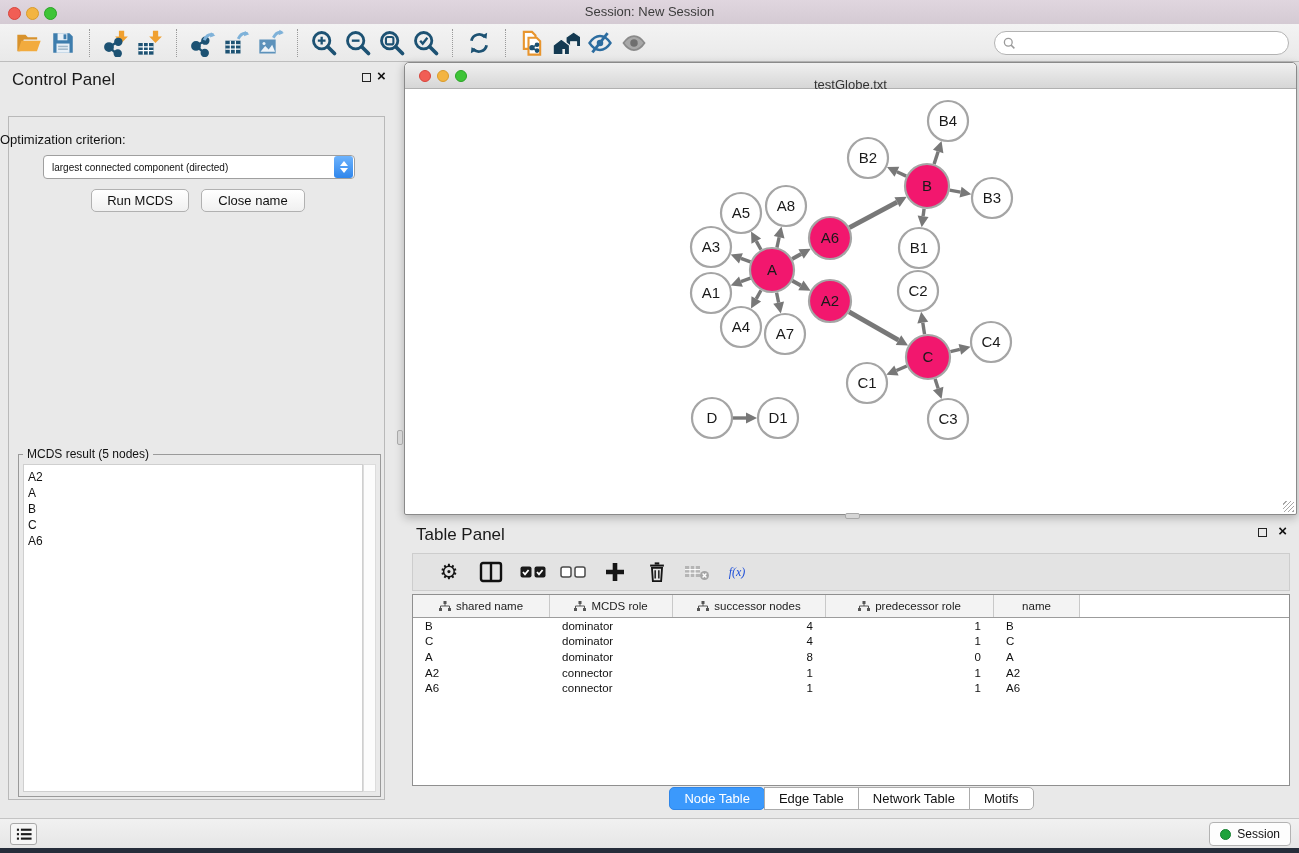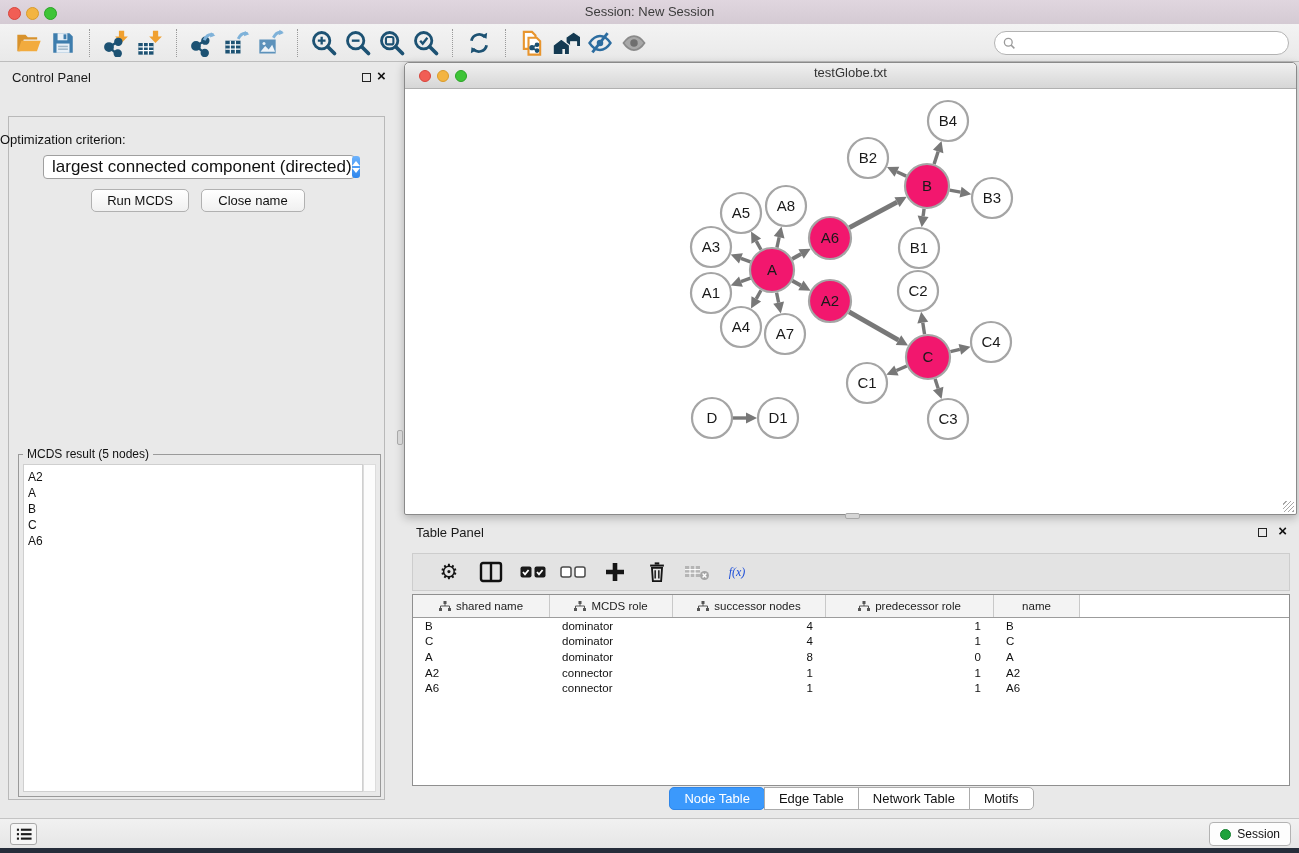--- a/index.html
+++ b/index.html
@@ -24,35 +24,35 @@
     border-radius:4px; cursor:default; flex:0 0 auto; }
   .sep { width:1px; height:28px; border-left:1px dotted #9a9a9a; margin:0 9px; flex:0 0 auto; }
   .search-wrap { position:absolute; right:10px; top:7px; width:295px; height:24px;
     background:#fff; border:1px solid #b3b3b3; border-radius:12px; display:flex; align-items:center; padding-left:8px; }
   .search-wrap input { border:none; outline:none; flex:1; height:20px; font-size:12px;
     background:transparent; font-family:"Liberation Sans",sans-serif; margin-left:5px; }
 
   
   .control-panel { position:absolute; left:0; top:62px; width:396px; height:750px; }
   .panel-head { position:absolute; left:0; top:0; right:0; height:28px; }
-  .panel-title { position:absolute; left:12px; top:8px; font-size:13px; color:#1a1a1a; }
+  .panel-title { position:absolute; left:12px; top:8px; font-size:17px; color:#1a1a1a; }
   .float-ic { position:absolute; width:9px; height:9px; border:1.6px solid #222; top:11px; }
   .close-ic { position:absolute; top:6px; font-size:15px; font-weight:bold; color:#111; line-height:16px; }
   .cp-tabs { position:absolute; left:78px; top:34px; display:flex; }
   .cp-tab { height:22px; padding:0 13px; background:#fff; border:1px solid #b4b4b4;
     font-size:13px; color:#111; display:flex; align-items:center; margin-left:-1px; }
   .cp-tab:first-child { border-radius:6px 0 0 6px; margin-left:0; }
   .cp-tab:last-child { border-radius:0 6px 6px 0; }
   .cp-tab.active { background:#3b99fc; border-color:#2f86e8; color:#fff; border-radius:6px; }
   .cp-content { position:absolute; left:8px; top:54px; right:11px; bottom:12px;
     border:1px solid #b9b9b9; background:#e9e9e9; }
   .opt-label { position:absolute; left:0; right:10px; top:70px; text-align:left; font-size:13px; color:#111; }
   .dropdown { position:absolute; left:43px; top:93px; width:312px; height:24px; background:#fff;
     border:1px solid #9f9f9f; border-radius:4px; display:flex; align-items:center; }
-  .dropdown .dval { flex:1; font-size:17px; color:#111; padding-left:8px; white-space:nowrap; }
+  .dropdown .dval { flex:1; font-size:10px; color:#111; padding-left:8px; white-space:nowrap; }
   .dd-step { width:19px; height:22px; margin-right:1px; border-radius:3px;
     background:linear-gradient(#6db3fd,#2f86ec); display:flex; flex-direction:column;
     align-items:center; justify-content:center; gap:2px; }
   .dd-step .up { width:0; height:0; border-left:4px solid transparent; border-right:4px solid transparent; border-bottom:5px solid #fff; }
   .dd-step .dn { width:0; height:0; border-left:4px solid transparent; border-right:4px solid transparent; border-top:5px solid #fff; }
   .cp-btn { position:absolute; top:127px; height:23px; background:linear-gradient(#ffffff,#f0f0f0);
     border:1px solid #b1b1b1; border-radius:5px; font-size:13px; color:#111;
     font-family:"Liberation Sans",sans-serif; }
   .result-box { position:absolute; left:18px; top:392px; right:15px; bottom:15px;
     border:1px solid #9a9a9a; }
@@ -65,21 +65,21 @@
   .result-list ul { list-style:none; padding:4px 0 0 4px; }
   .result-list li { font-size:12px; line-height:16px; color:#111; }
 
   
   .net-window { position:absolute; left:404px; top:62px; right:2px; height:453px;
     border:1px solid #8a8a8a; border-radius:5px 5px 2px 2px; background:#fff;
     box-shadow:0 3px 10px rgba(0,0,0,.25); }
   .net-titlebar { position:absolute; left:0; top:0; right:0; height:26px;
     background:linear-gradient(#f0f0f0,#d6d6d6); border-bottom:1px solid #b0b0b0;
     border-radius:5px 5px 0 0; }
-  .net-titlebar .title { position:absolute; left:0; right:0; top:2px; text-align:center; font-size:13px; color:#333; }
+  .net-titlebar .title { position:absolute; left:0; right:0; top:14px; text-align:center; font-size:13px; color:#333; }
   .ntl { position:absolute; top:7px; width:12px; height:12px; border-radius:50%; }
   .ntl.r { left:14px; background:#f15e55; border:1px solid #d8453c; }
   .ntl.y { left:32px; background:#f3b441; border:1px solid #d99b2b; }
   .ntl.g { left:50px; background:#3ec437; border:1px solid #2aa426; }
   .net-canvas { position:absolute; left:1px; right:1px; top:27px; bottom:1px; background:#fff; }
   .resize-corner { position:absolute; right:1px; bottom:1px; width:11px; height:11px;
     background:repeating-linear-gradient(135deg, transparent 0 2px, #a8a8a8 2px 3px); }
 
   .vsplit { position:absolute; left:397px; top:430px; width:6px; height:15px;
     background:#d6d6d6; border:1px solid #a9a9a9; border-radius:2px; }

